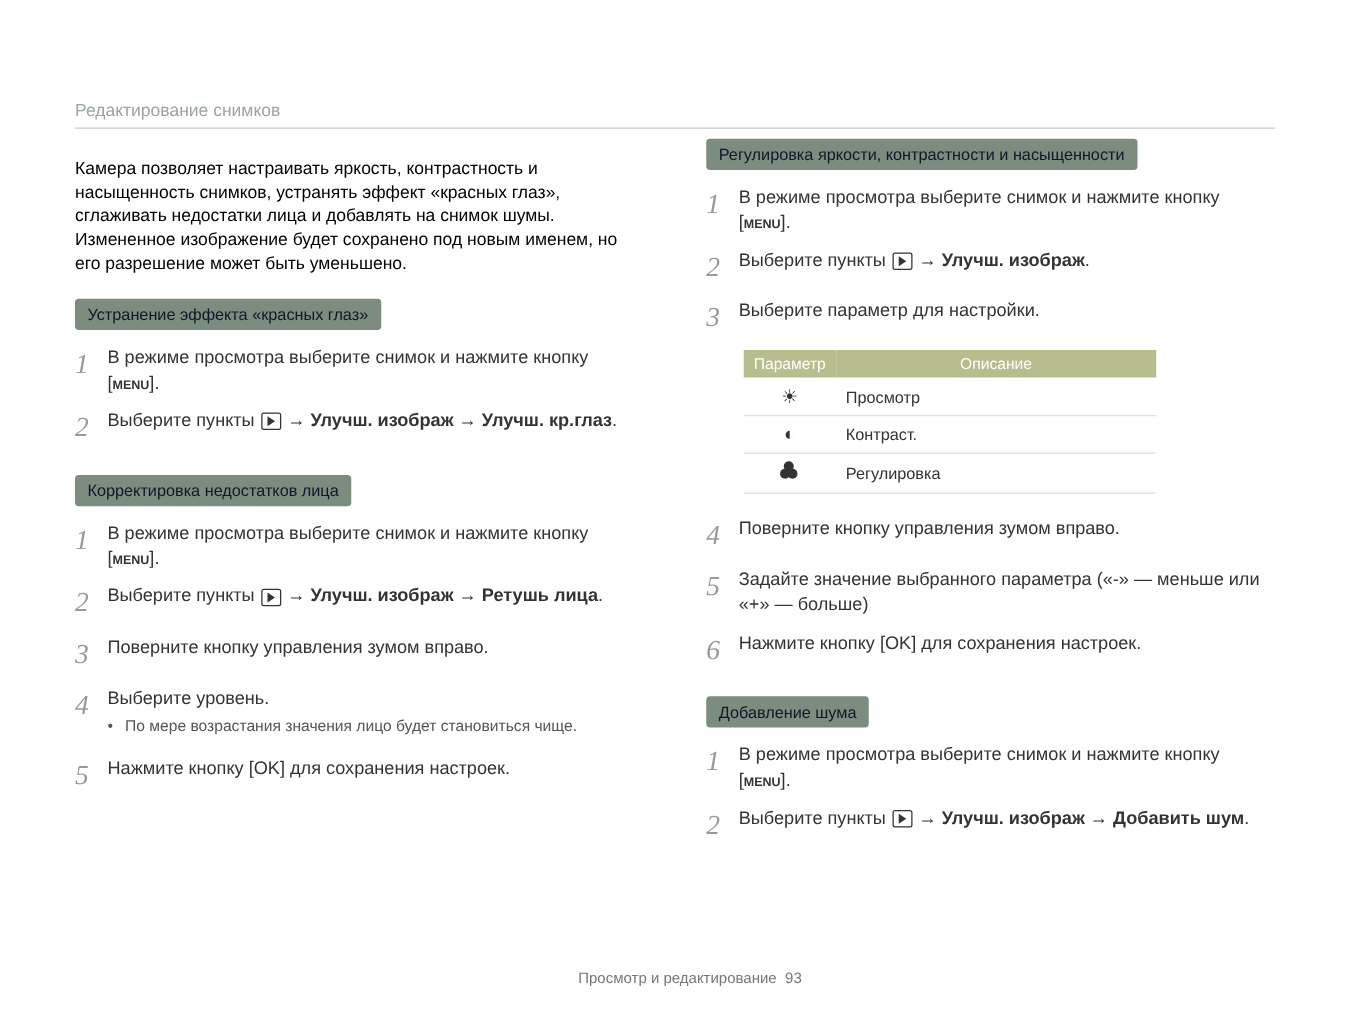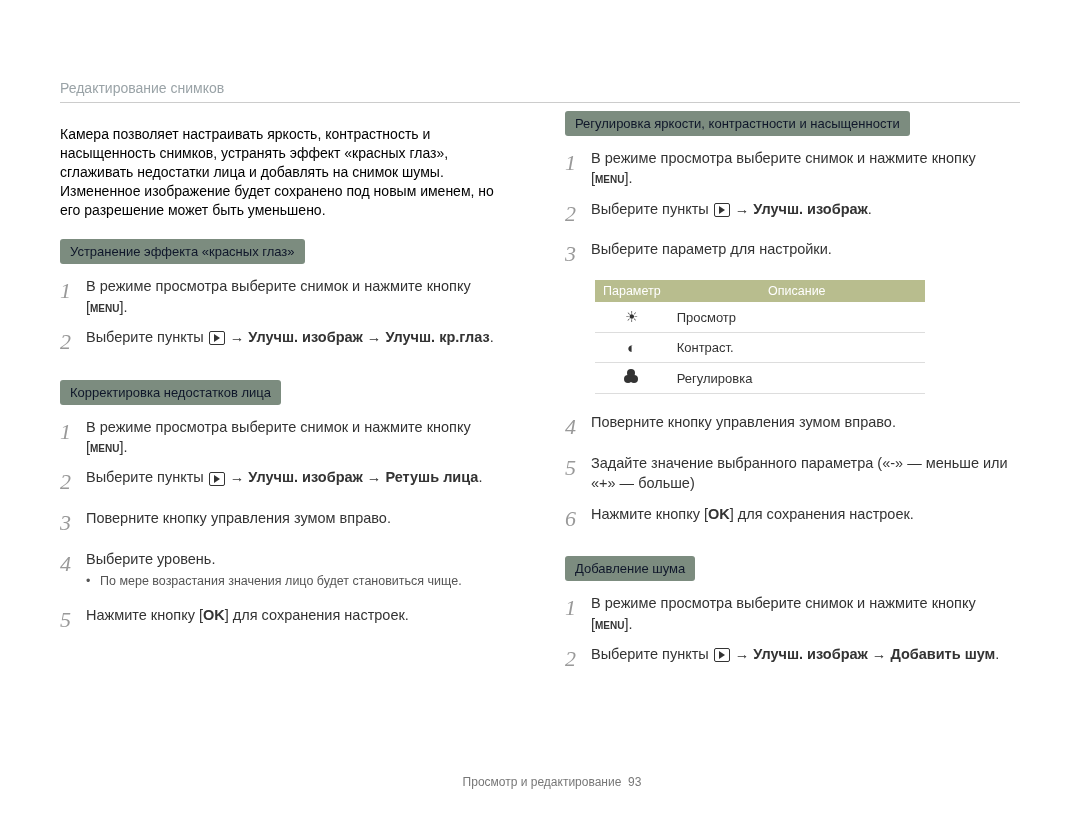--- a/index.html
+++ b/index.html
@@ -142,21 +142,21 @@
   .footer {
     position: absolute;
     bottom: 26px;
     left: 12px;
     width: 100%;
     text-align: center;
     font-size: 12px;
     color: #777;
   }
   .bold { font-weight: bold; }
-  .ok-btn { font-weight: bold; }
+  .ok-btn { font-weight: normal; }
   .saturation-wrap {
     display:inline-block;
     position:relative;
     width:16px;height:15px;
   }
   .saturation-wrap .c1,.saturation-wrap .c2,.saturation-wrap .c3 {
     position:absolute;width:8px;height:8px;border-radius:50%;background:#333;
   }
   .saturation-wrap .c1{left:0;top:6px;}
   .saturation-wrap .c2{left:6px;top:6px;}

